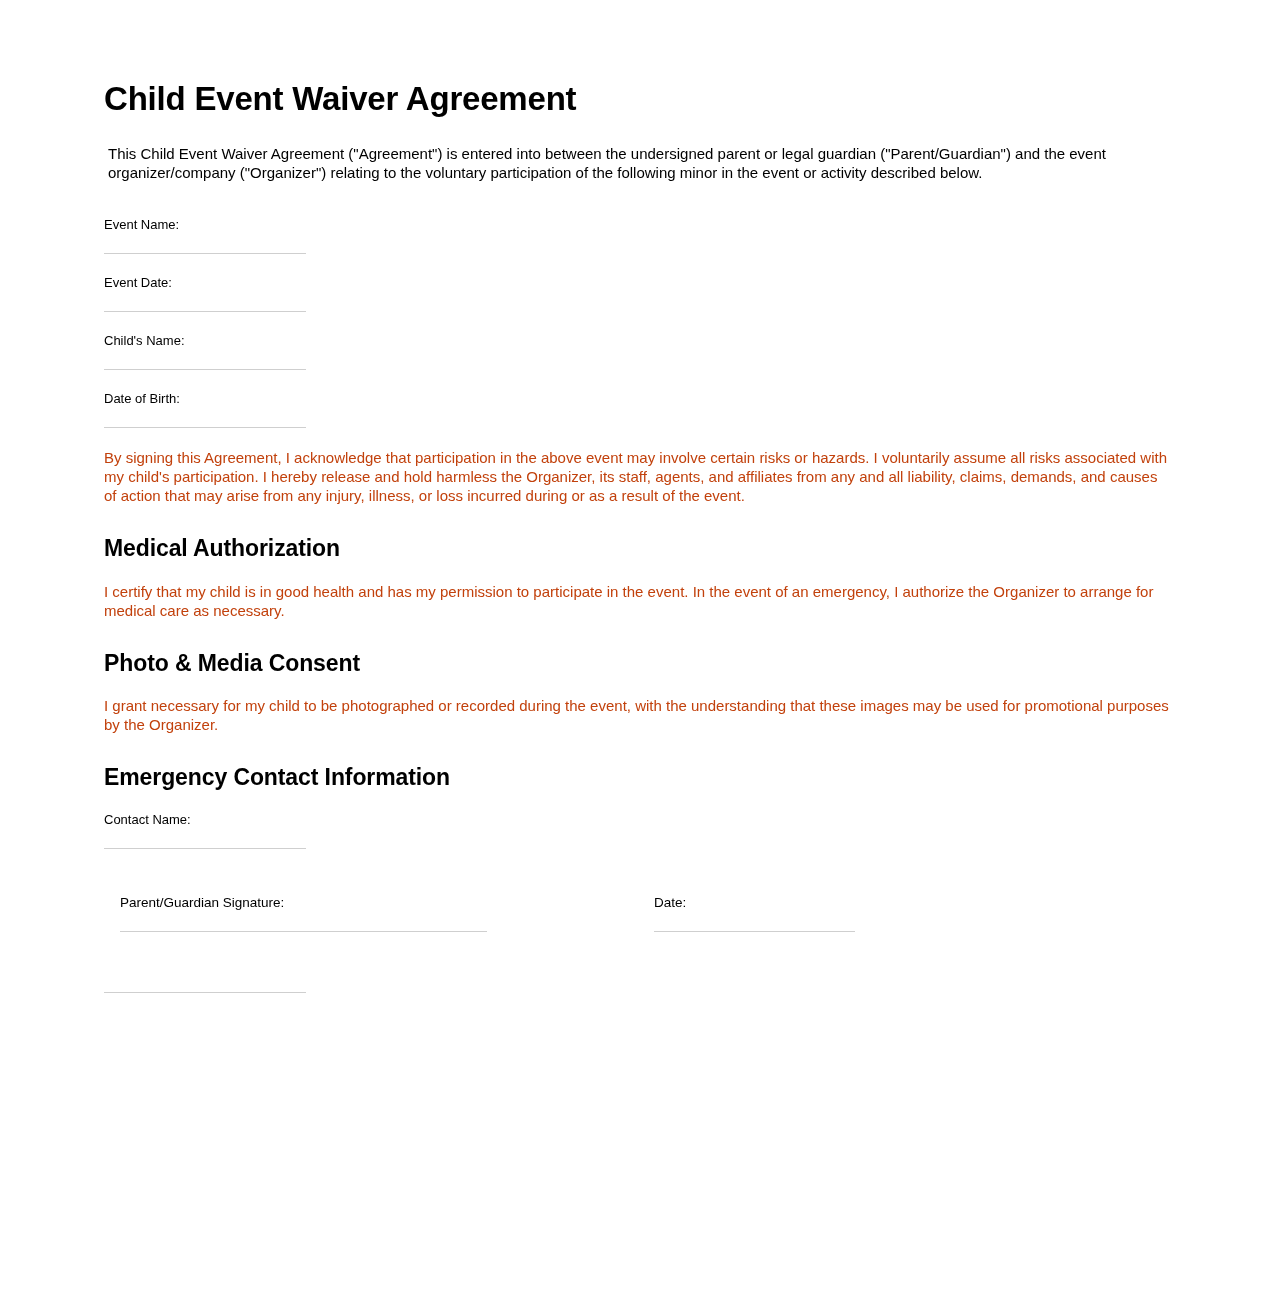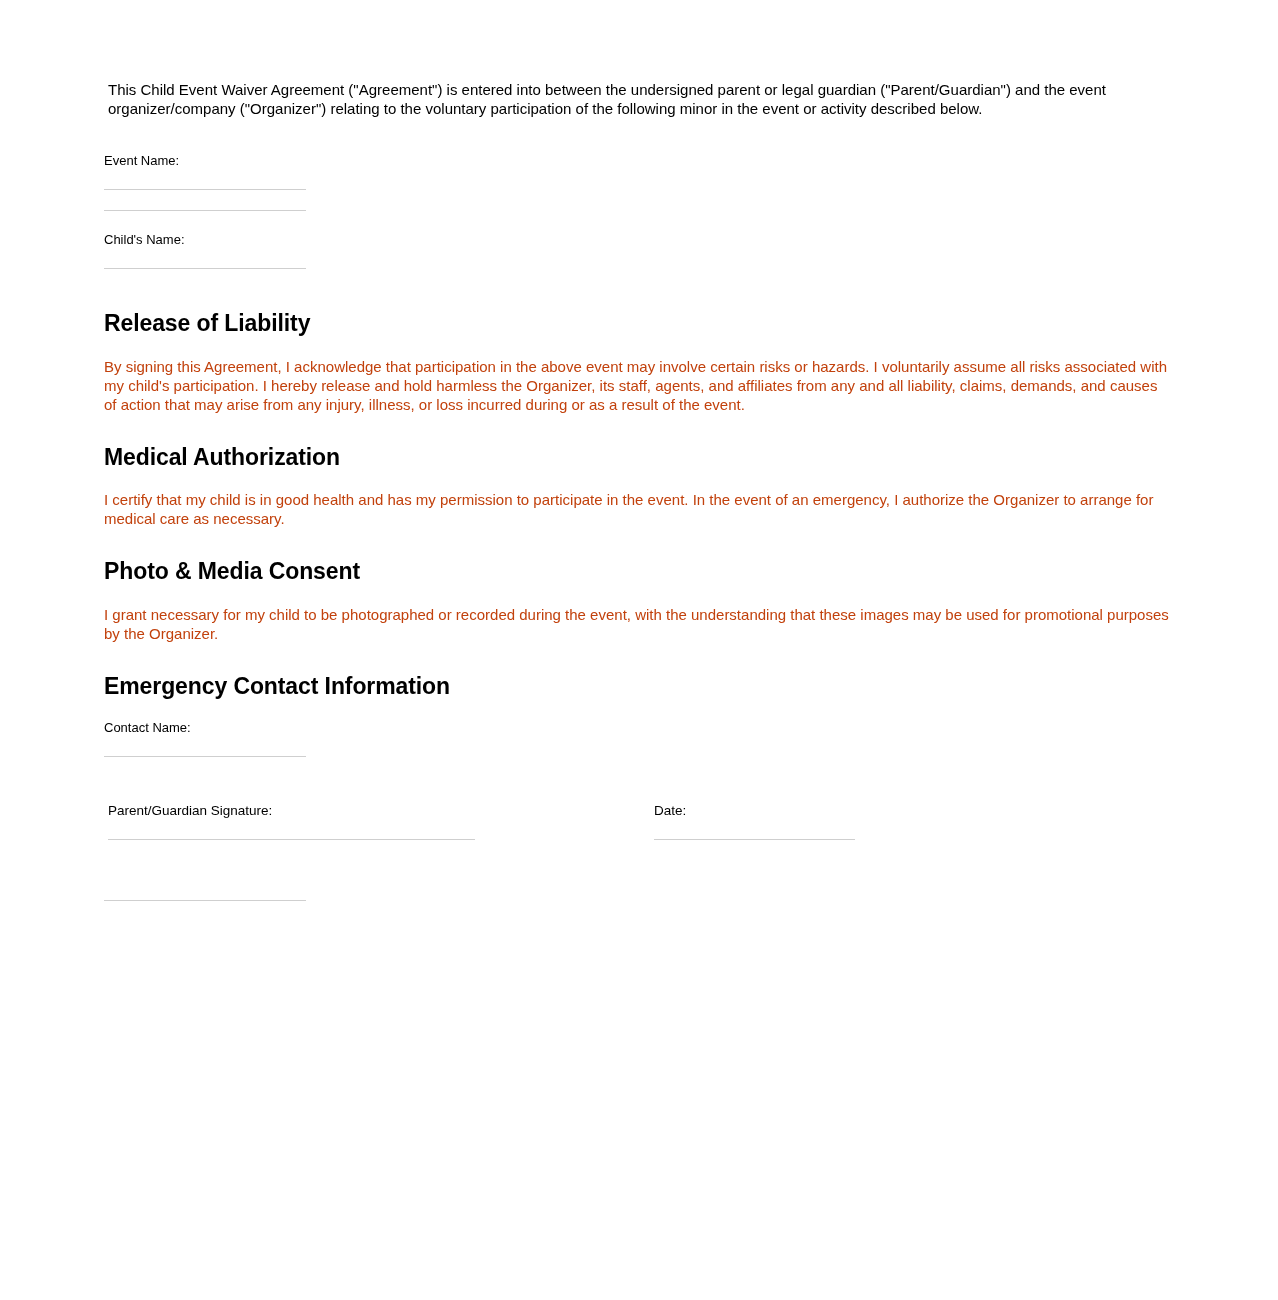--- a/index.html
+++ b/index.html
@@ -75,21 +75,21 @@
   }
   .sig-row {
     position: relative;
     margin-top: 45px;
     height: 52px;
   }
   .sig-block {
     position: absolute;
     top: 0;
   }
-  .sig-block.signature { left: 4px; }
+  .sig-block.signature { left: 16px; }
   .sig-block.date { left: 550px; }
   .sig-label {
     font-size: 13.5px;
     line-height: 17px;
     color: #000;
     display: block;
     margin-bottom: 20px;
     white-space: nowrap;
   }
   .sig-line {
@@ -105,39 +105,44 @@
     height: 1px;
     background: #cfcfcf;
     width: 202px;
   }
 </style>
 </head>
 <body>
 
 <div class="page">
 
+  <h1 class="doc-title">Child Event Waiver Agreement</h1>
 
   <p class="intro">This Child Event Waiver Agreement ("Agreement") is entered into between the undersigned parent or legal guardian ("Parent/Guardian") and the event organizer/company ("Organizer") relating to the voluntary participation of the following minor in the event or activity described below.</p>
 
   <div class="field">
     <span class="field-label">Event Name:</span>
     <div class="field-line"></div>
   </div>
 
   <div class="field">
+    <span class="field-label">Event Date:</span>
     <div class="field-line"></div>
   </div>
 
   <div class="field">
     <span class="field-label">Child's Name:</span>
     <div class="field-line"></div>
   </div>
 
+  <div class="field">
+    <span class="field-label">Date of Birth:</span>
+    <div class="field-line"></div>
+  </div>
 
-  <h2 class="section-heading first">Release of Liability</h2>
   <p class="body-text">By signing this Agreement, I acknowledge that participation in the above event may involve certain risks or hazards. I voluntarily assume all risks associated with my child's participation. I hereby release and hold harmless the Organizer, its staff, agents, and affiliates from any and all liability, claims, demands, and causes of action that may arise from any injury, illness, or loss incurred during or as a result of the event.</p>
 
   <h2 class="section-heading">Medical Authorization</h2>
   <p class="body-text">I certify that my child is in good health and has my permission to participate in the event. In the event of an emergency, I authorize the Organizer to arrange for medical care as necessary.</p>
 
   <h2 class="section-heading">Photo &amp; Media Consent</h2>
   <p class="body-text">I grant necessary for my child to be photographed or recorded during the event, with the understanding that these images may be used for promotional purposes by the Organizer.</p>
 
   <h2 class="section-heading">Emergency Contact Information</h2>
 

